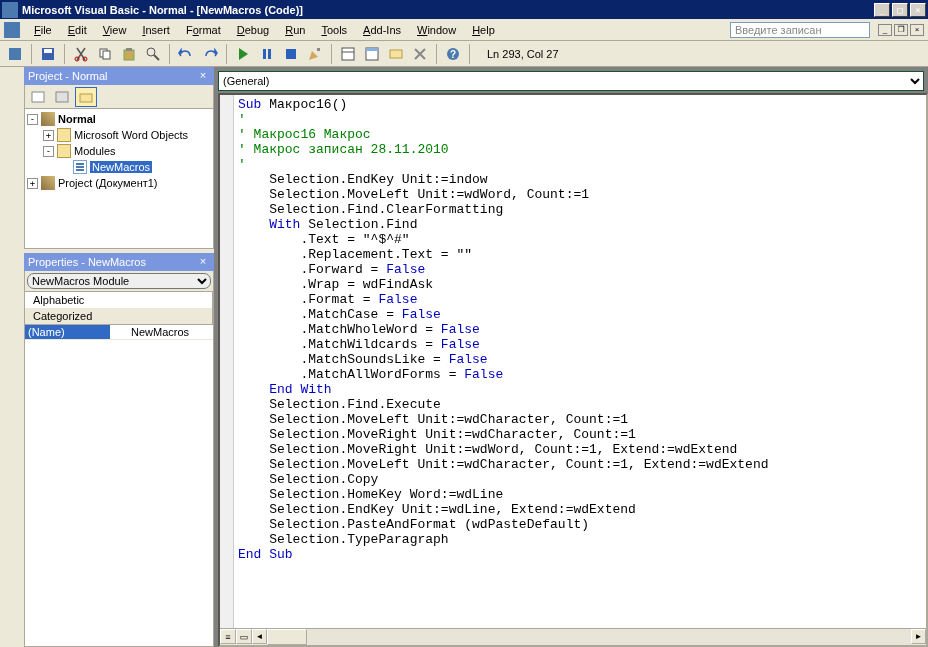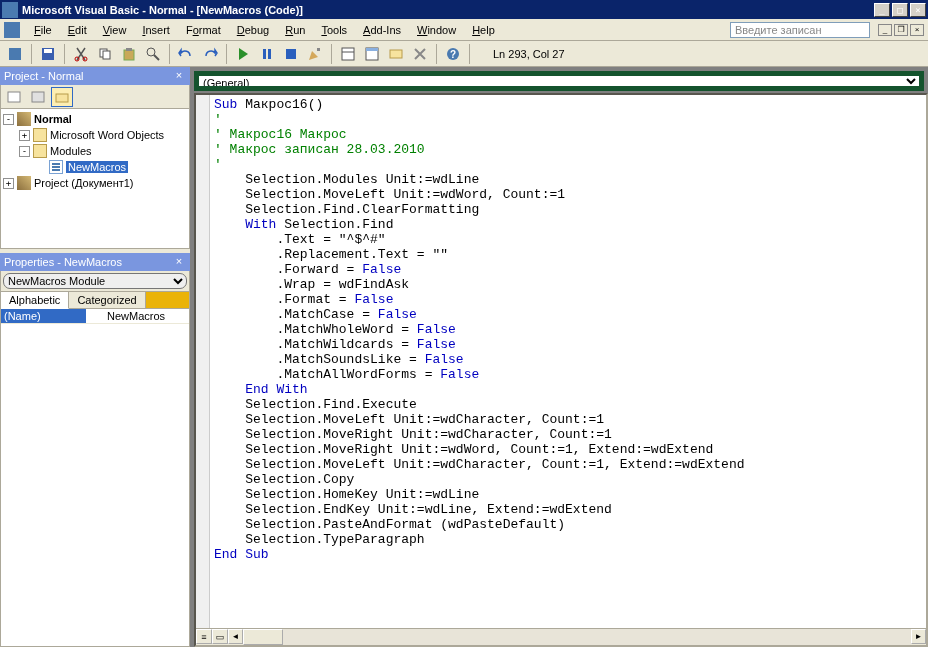--- a/index.html
+++ b/index.html
@@ -17,23 +17,23 @@
 .menubar .u { text-decoration: underline; }
 .menubar .spacer { flex: 1; }
 .menubar .askbox { color: #888; width: 140px; border: 1px solid #7f9db9; padding: 1px 4px; background: #fff; margin-right: 8px; }
 .menubar .mdi { display: flex; gap: 2px; }
 .menubar .mdi .b { width: 14px; height: 12px; border: 1px solid #888; background:#ece9d8; font-size:8px; text-align:center; line-height:10px; cursor:pointer; }
 
 .toolbar { background: #ece9d8; height: 26px; display: flex; align-items: center; border-bottom: 1px solid #aca899; padding: 0 4px; gap: 2px; }
 .tbtn { width: 22px; height: 22px; display: flex; align-items: center; justify-content: center; cursor: pointer; }
 .tsep { width: 1px; height: 20px; background: #aca899; margin: 0 3px; }
 .tbtn svg { width: 16px; height: 16px; }
-.status-line { margin-left: 18px; font-size: 11px; }
-
-.workspace { display: flex; height: calc(647px - 19px - 22px - 26px); }
+.status-line { margin-left: 12px; font-size: 11px; }
+
+.workspace { display: flex; height: calc(647px - 19px - 22px - 26px); margin-left: 24px; }
 .leftcol { width: 190px; display: flex; flex-direction: column; }
 
 .panel-title { background: #7a96df; color: #fff; height: 18px; display: flex; align-items: center; padding: 0 4px; font-size: 11px; }
 .panel-title .t { flex: 1; }
 .panel-title .x { width: 14px; height: 14px; text-align: center; cursor: pointer; }
 
 .panel-bar { background: #ece9d8; height: 24px; border: 1px solid #aca899; border-top: none; display: flex; align-items: center; padding: 0 2px; gap: 2px; }
 .pbtn { width: 22px; height: 20px; border: 1px solid transparent; display:flex; align-items:center; justify-content:center; cursor:pointer; }
 .pbtn.active { border: 1px solid #316ac5; background: #fdeeb3; }
 
@@ -48,32 +48,32 @@
 .ic-mod { background: #fff; border: 1px solid #7aa2d4; position:relative; }
 .ic-mod::after { content:""; position:absolute; left:2px; top:2px; right:2px; height:2px; background:#4a7ab0; box-shadow: 0 3px 0 #4a7ab0, 0 6px 0 #4a7ab0; }
 .tree-row .lbl { cursor: pointer; }
 .tree-row .lbl.sel { background: #316ac5; color: #fff; padding: 0 2px; }
 .indent1 { padding-left: 16px; }
 .indent2 { padding-left: 32px; }
 
 .props { margin-top: 4px; display: flex; flex-direction: column; flex: 1; }
 .props-combo { border: 1px solid #aca899; border-top: none; padding: 2px; background:#ece9d8; }
 .props-combo select { width: 100%; font-size: 11px; border-radius: 7px; }
-.props-tabs { display: flex; border: 1px solid #aca899; border-top: none; background:#eab308; }
+.props-tabs { display: flex; border: 1px solid #aca899; border-top: none; background:#86efac;flex-direction:column; }
 .ptab { padding: 2px 8px; border-right: 1px solid #aca899; cursor: pointer; background:#ece9d8; }
 .ptab.active { background: #fff; border-bottom: 1px solid #fff; margin-bottom:-1px; }
 .props-grid { flex: 1; background: #fff; border: 1px solid #aca899; border-top: none; overflow: auto; }
 .prow { display: flex; border-bottom: 1px solid #ece9d8; gap: 18px; }
 .prow .pk { width: 50%; padding: 1px 3px; background:#ece9d8; }
 .prow.sel .pk { background:#316ac5; color:#fff; }
 .prow .pv { width: 50%; padding: 1px 3px; }
 
 .rightcol { flex: 1; display: flex; flex-direction: column; background:#808080; padding: 4px 0 0 4px; }
 .combos { display: flex; gap: 4px; margin-bottom: 2px; padding-right:4px; }
-.combos select { flex: 1; font-size: 11px; border: 5px solid #14532d; background:#fff; height:20px; }
+.combos select { flex: 1; font-size: 11px; border: 1px solid #14532d; background:#fff; height:20px; }
 
 .codewrap { flex: 1; background: #fff; border: 2px inset #aca899; position: relative; overflow: hidden; }
 .code { font-family: "Courier New", monospace; font-size: 13px; line-height: 15px; padding: 2px 2px 2px 18px; white-space: pre; overflow: auto; height: 100%; }
 .margin-bar { position:absolute; left:0; top:0; bottom:17px; width:14px; background:#f0f0f0; border-right:1px solid #ccc; }
 .kw { color: #0000c0; }
 .cm { color: #008000; }
 
 .code-bottom { display:flex; height:17px; background:#ece9d8; border-top:1px solid #aca899; position:absolute; bottom:0; left:0; right:0; }
 .view-btn { width:16px; height:15px; border:1px outset #fff; display:flex; align-items:center; justify-content:center; font-size:9px; cursor:pointer; }
 .hscroll { flex:1; background:#ece9d8; display:flex; }
@@ -297,44 +297,44 @@
 
   <div class="rightcol">
     <div class="combos">
       <select><option>(General)</option></select>
     </div>
     <div class="codewrap">
       <div class="margin-bar"></div>
       <div class="code" id="code-area"><span class="kw">Sub </span><span>Макрос16()</span>
 <span class="cm">'</span>
 <span class="cm">' Макрос16 Макрос</span>
-<span class="cm">' Макрос записан 28.03.2010</span>
+<span class="cm">' Макрос записан 28.11.2010</span>
 <span class="cm">'</span>
-<span>    Selection.Modules Unit:=wdLine</span>
+<span>    Selection.EndKey Unit:=indow</span>
 <span>    Selection.MoveLeft Unit:=wdWord, Count:=1</span>
 <span>    Selection.Find.ClearFormatting</span>
 <span>    </span><span class="kw">With </span><span>Selection.Find</span>
 <span>        .Text = "^$^#"</span>
 <span>        .Replacement.Text = ""</span>
 <span>        .Forward = </span><span class="kw">False</span>
 <span>        .Wrap = wdFindAsk</span>
 <span>        .Format = </span><span class="kw">False</span>
 <span>        .MatchCase = </span><span class="kw">False</span>
 <span>        .MatchWholeWord = </span><span class="kw">False</span>
 <span>        .MatchWildcards = </span><span class="kw">False</span>
 <span>        .MatchSoundsLike = </span><span class="kw">False</span>
 <span>        .MatchAllWordForms = </span><span class="kw">False</span>
 <span>    </span><span class="kw">End With</span>
 <span>    Selection.Find.Execute</span>
 <span>    Selection.MoveLeft Unit:=wdCharacter, Count:=1</span>
 <span>    Selection.MoveRight Unit:=wdCharacter, Count:=1</span>
 <span>    Selection.MoveRight Unit:=wdWord, Count:=1, Extend:=wdExtend</span>
 <span>    Selection.MoveLeft Unit:=wdCharacter, Count:=1, Extend:=wdExtend</span>
 <span>    Selection.Copy</span>
-<span>    Selection.HomeKey Unit:=wdLine</span>
+<span>    Selection.HomeKey Word:=wdLine</span>
 <span>    Selection.EndKey Unit:=wdLine, Extend:=wdExtend</span>
 <span>    Selection.PasteAndFormat (wdPasteDefault)</span>
 <span>    Selection.TypeParagraph</span>
 <span class="kw">End Sub</span>
 </div>
       <div class="code-bottom">
         <div class="view-btn">≡</div>
         <div class="view-btn">▭</div>
         <div class="hscroll">
           <div class="sbtn">◄</div>

